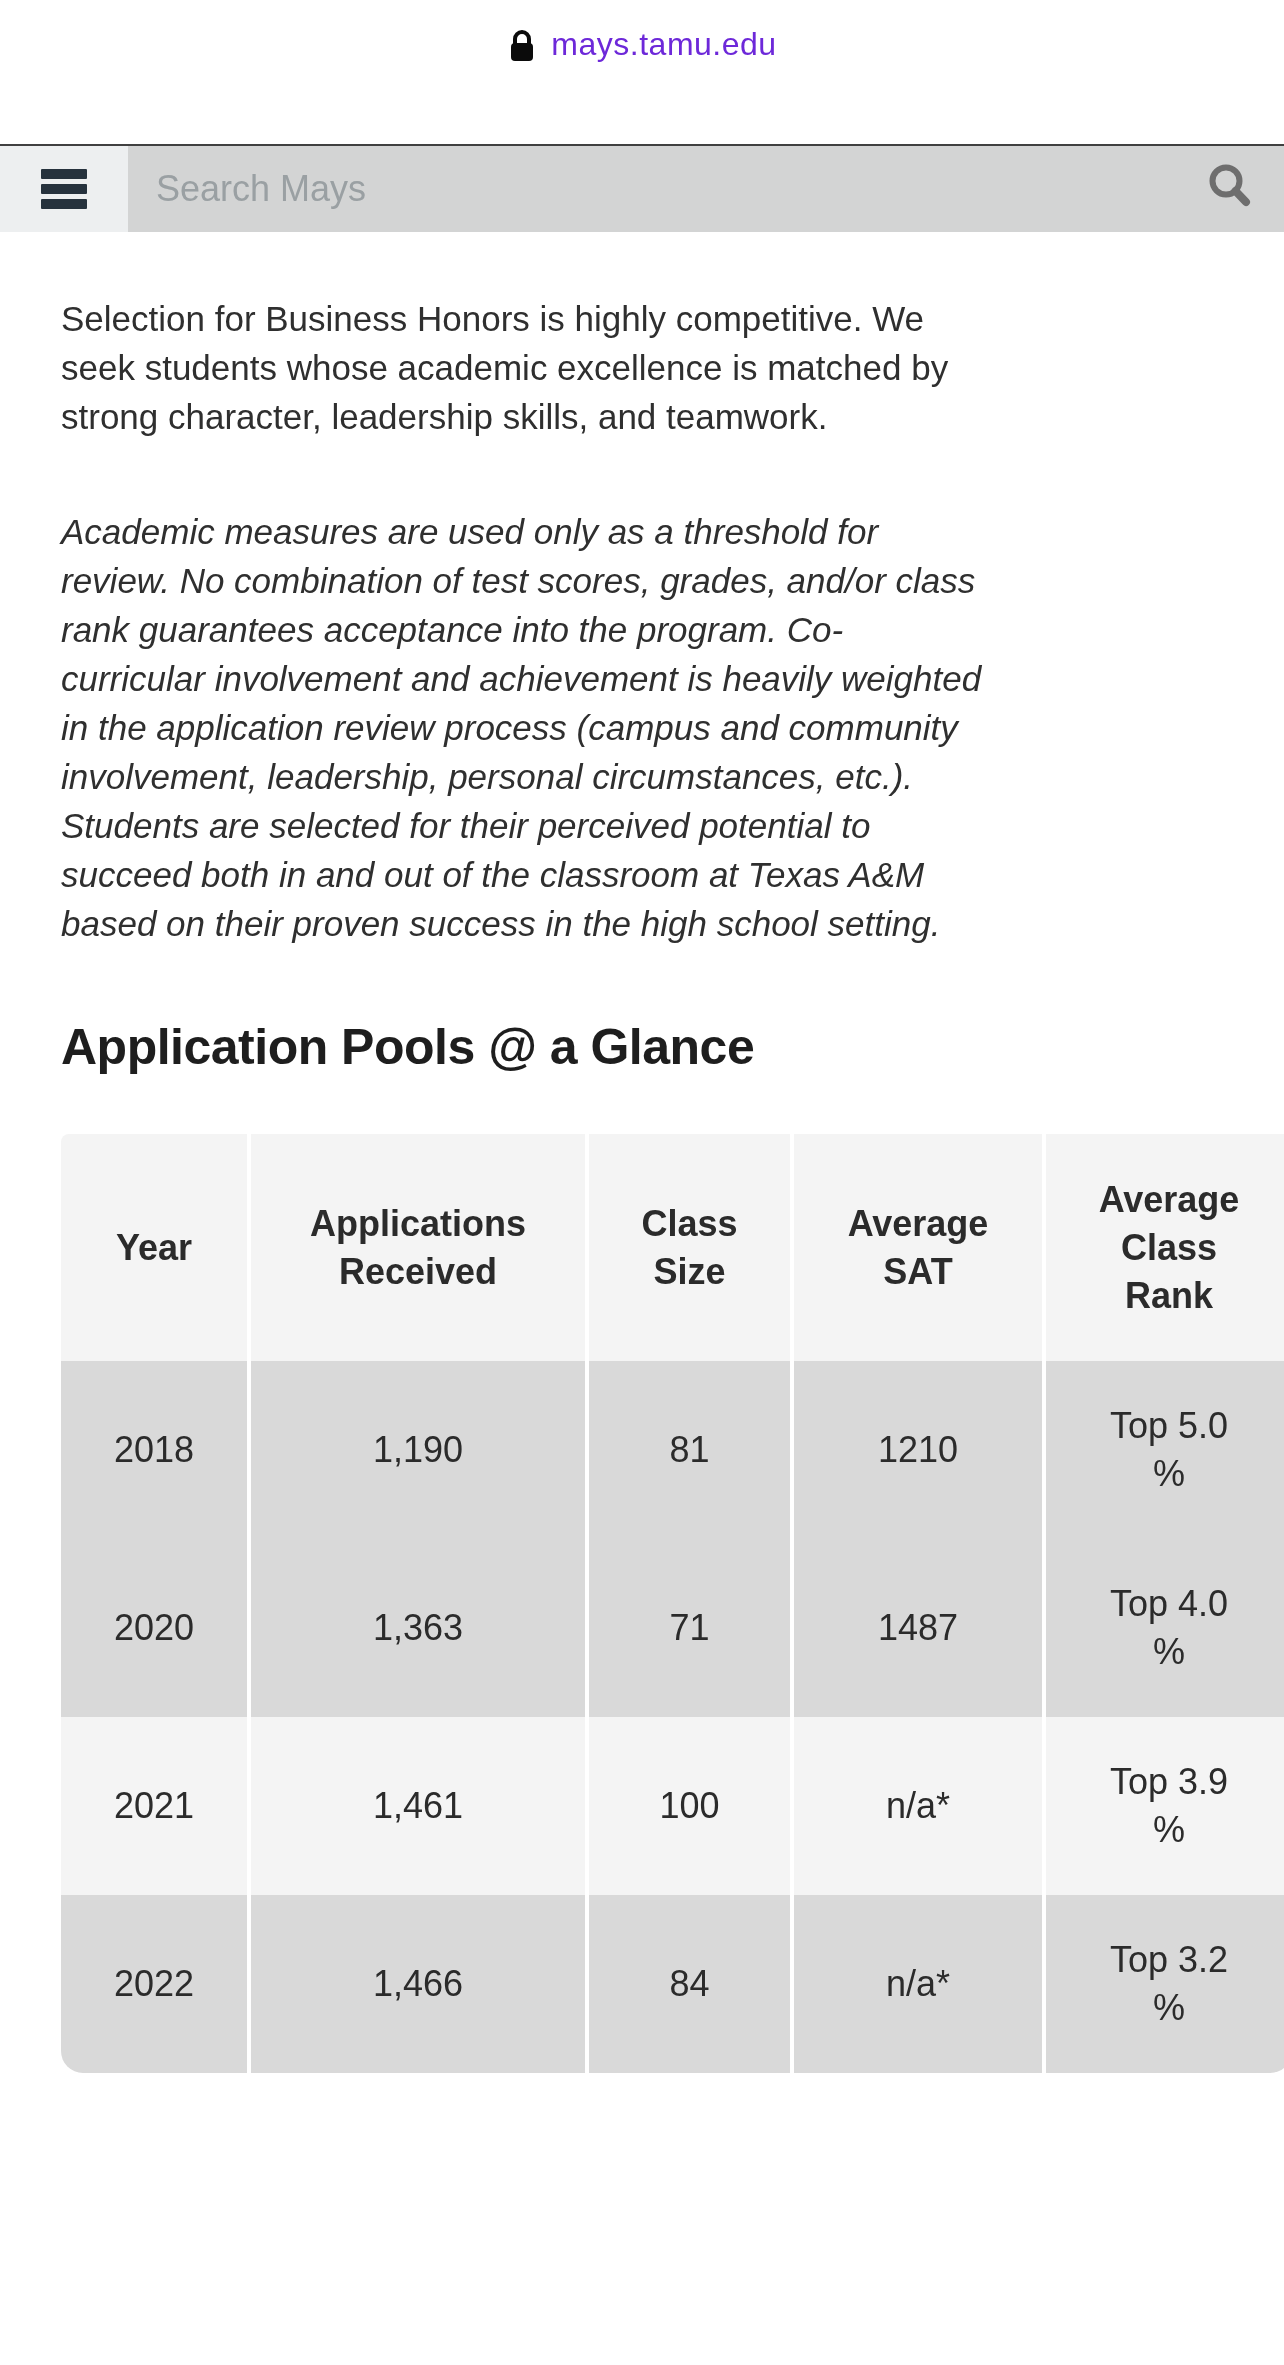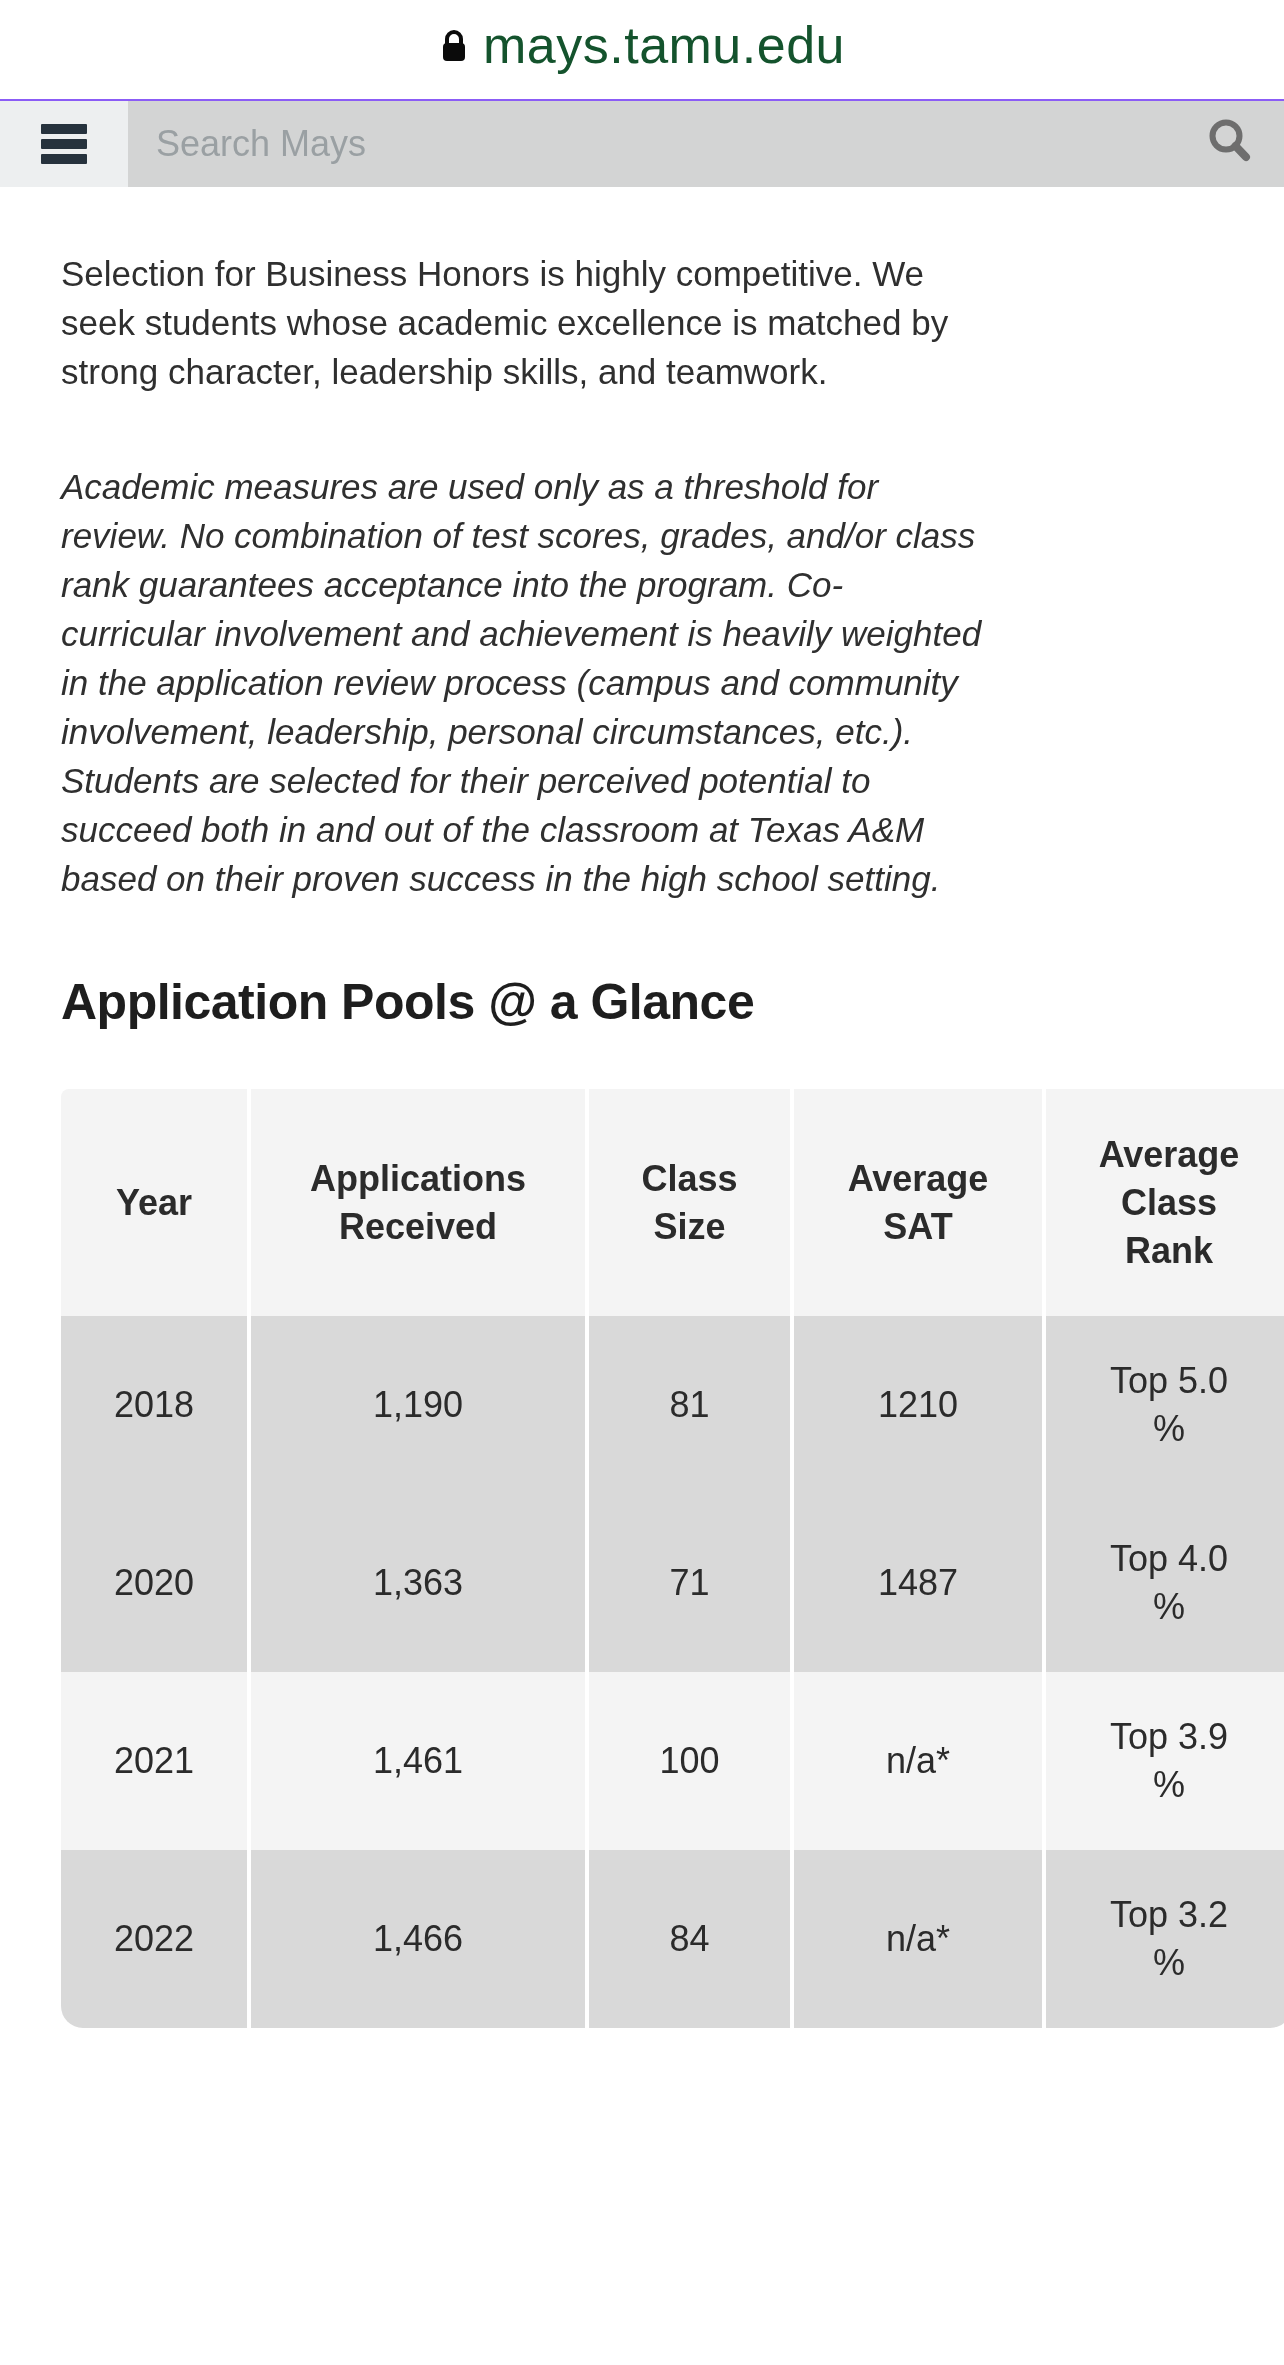--- a/index.html
+++ b/index.html
@@ -3,25 +3,25 @@
 <meta charset="utf-8">
 <style>
   html,body{margin:0;padding:0;background:#ffffff;}
   body{width:1284px;height:2365px;overflow:hidden;position:relative;
        font-family:"Liberation Sans","DejaVu Sans",sans-serif;-webkit-font-smoothing:antialiased;}
 
   
   .urlbar{height:99px;display:flex;align-items:center;justify-content:center;
           background:#ffffff;padding-bottom:10px;box-sizing:border-box;}
   .urlbar .lock{display:inline-flex;margin-right:14px;margin-top:4px;}
-  .urlbar .url{font-size:52px;color:#14532d;letter-spacing:0.5px;}
+  .urlbar .url{font-size:32px;color:#6d28d9;letter-spacing:0.5px;}
 
   
-  .toolbar{height:86px;background:#edeff0;border-top:2px solid #8b5cf6;
-           display:flex;align-items:stretch;}
+  .toolbar{height:86px;background:#edeff0;border-top:2px solid #404040;
+           display:flex;align-items:stretch;margin-top:45px;}
   .menu-btn{width:128px;background:#edeff0;border:none;display:flex;flex-direction:column;
             align-items:center;justify-content:center;cursor:pointer;padding:0;}
   .menu-btn .bar{width:46px;height:10px;background:#26323d;border-radius:1px;margin:2.5px 0;}
   .search-wrap{flex:1;background:#d3d4d4;position:relative;display:flex;align-items:center;}
   .search-wrap input{background:transparent;border:none;outline:none;width:100%;
             font-family:"Liberation Sans","DejaVu Sans",sans-serif;
             font-size:36px;color:#55595c;padding:0 90px 0 28px;}
   .search-wrap input::placeholder{color:#9aa0a3;opacity:1;}
   .search-icon{position:absolute;right:28px;top:50%;transform:translateY(-50%);}
 

